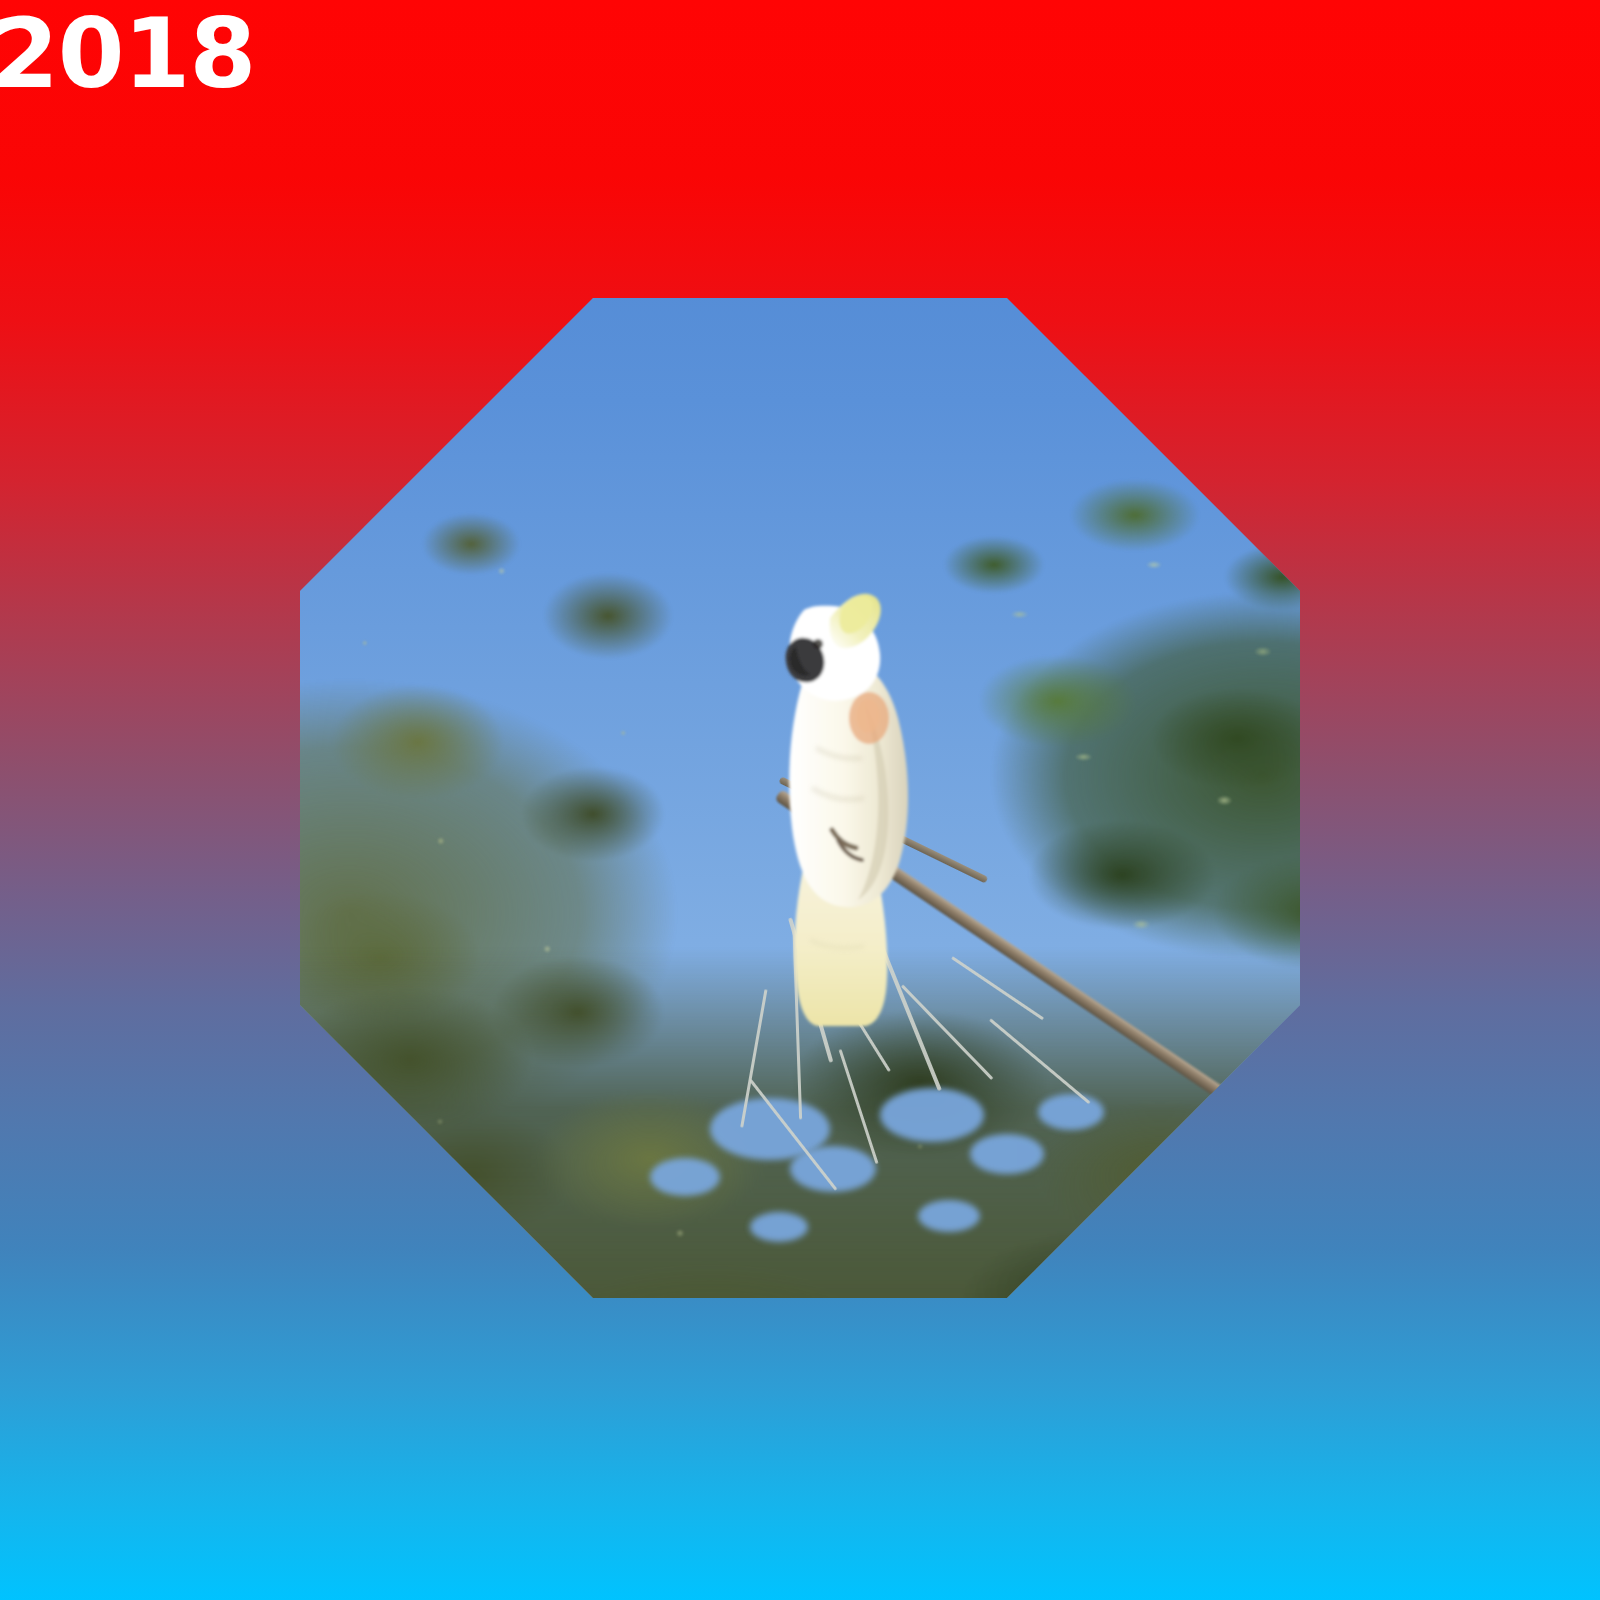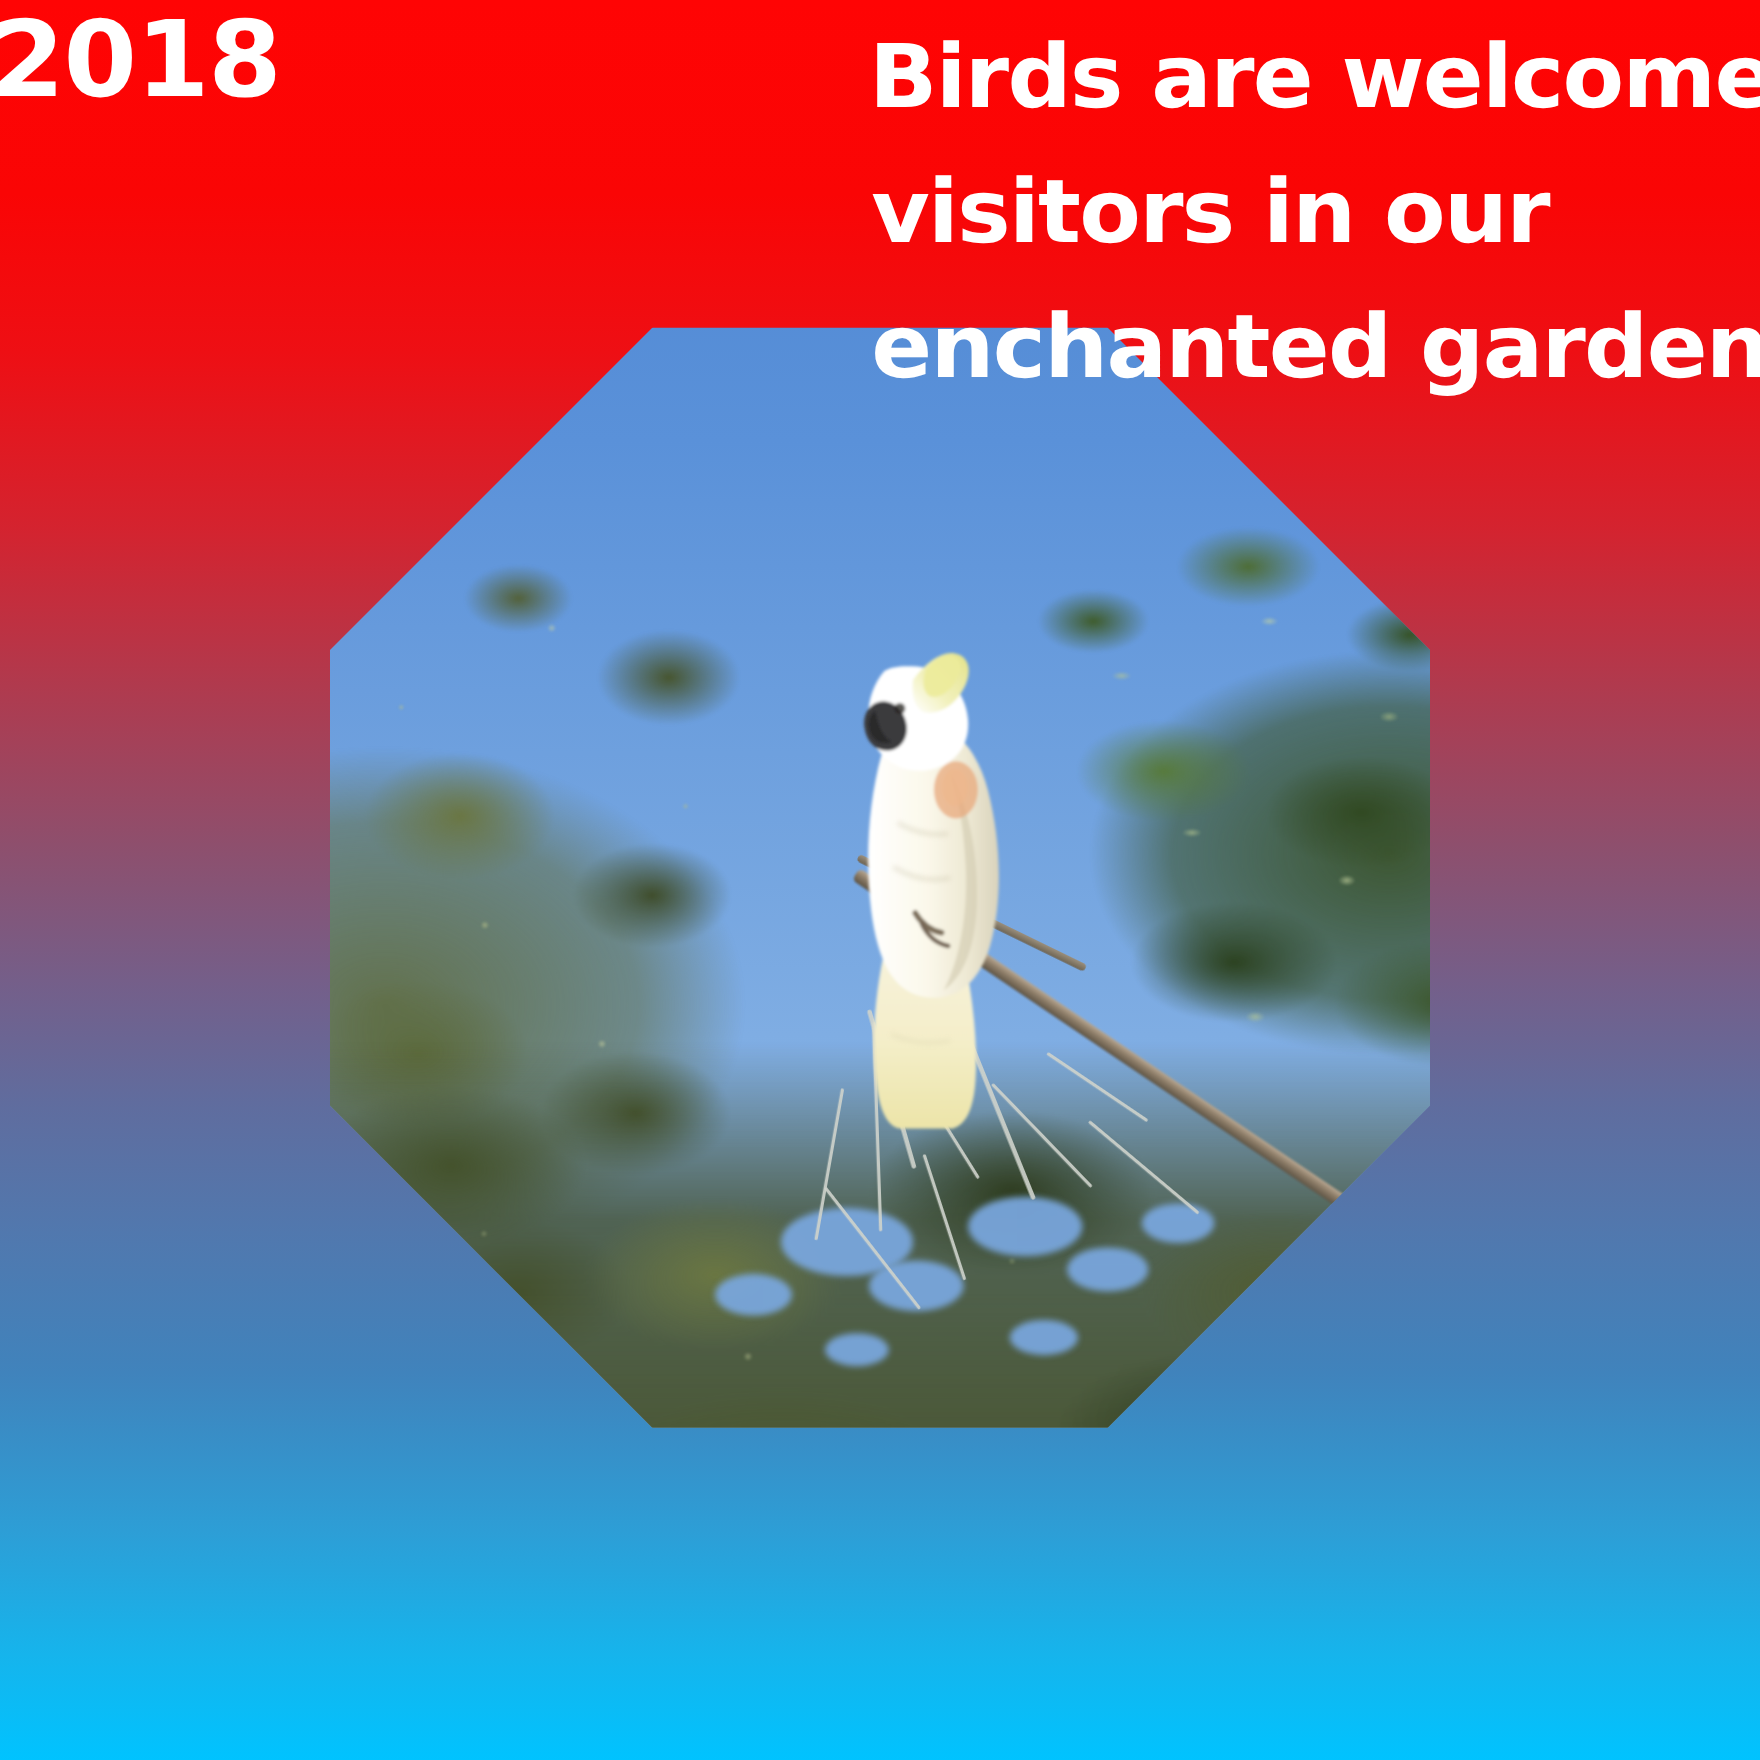--- a/index.html
+++ b/index.html
@@ -409,19 +409,14 @@
             <path d="M720 852 C736 860, 756 862, 774 858" stroke="#d8d1ae" stroke-width="4" fill="none"></path>
           </g>
         </svg>
 
       </div>
     </div>
   </div>
 
   <div class="year">2018</div>
 
-  <div class="headline">
-    <span class="hl hl-1">Birds are welcome</span>
-    <span class="hl hl-2">visitors in our</span>
-    <span class="hl hl-3">enchanted garden</span>
-  </div>
 
 </div>
 
 </body></html>

